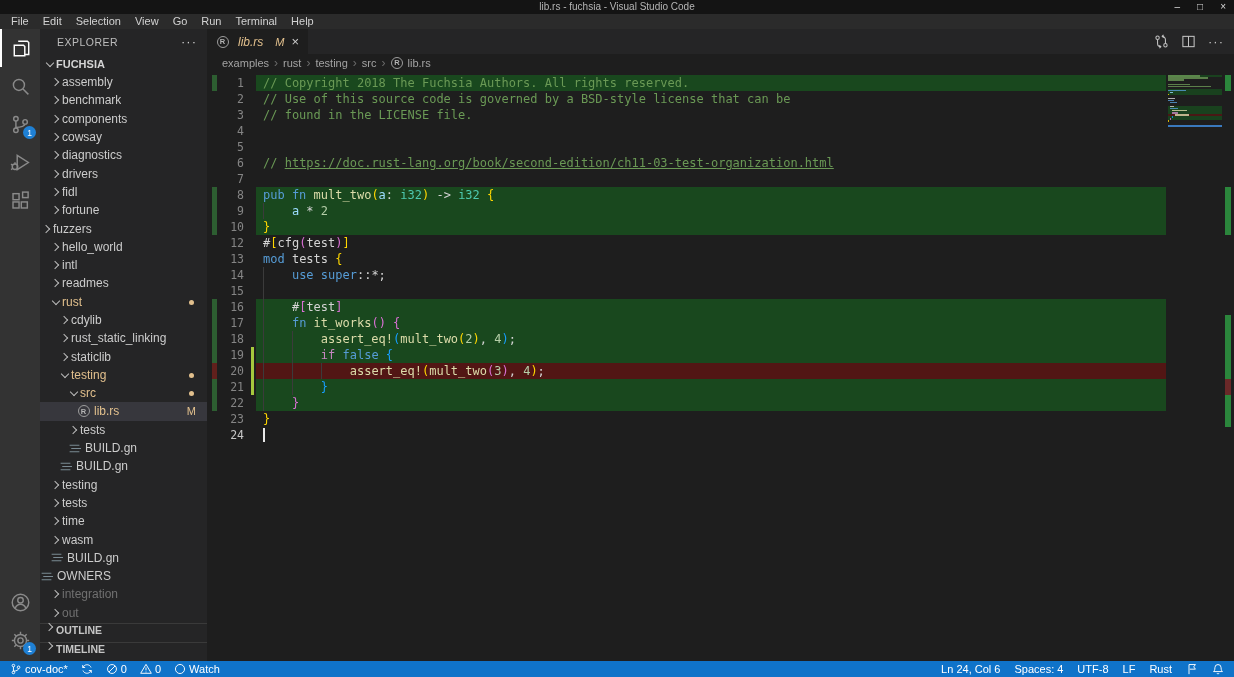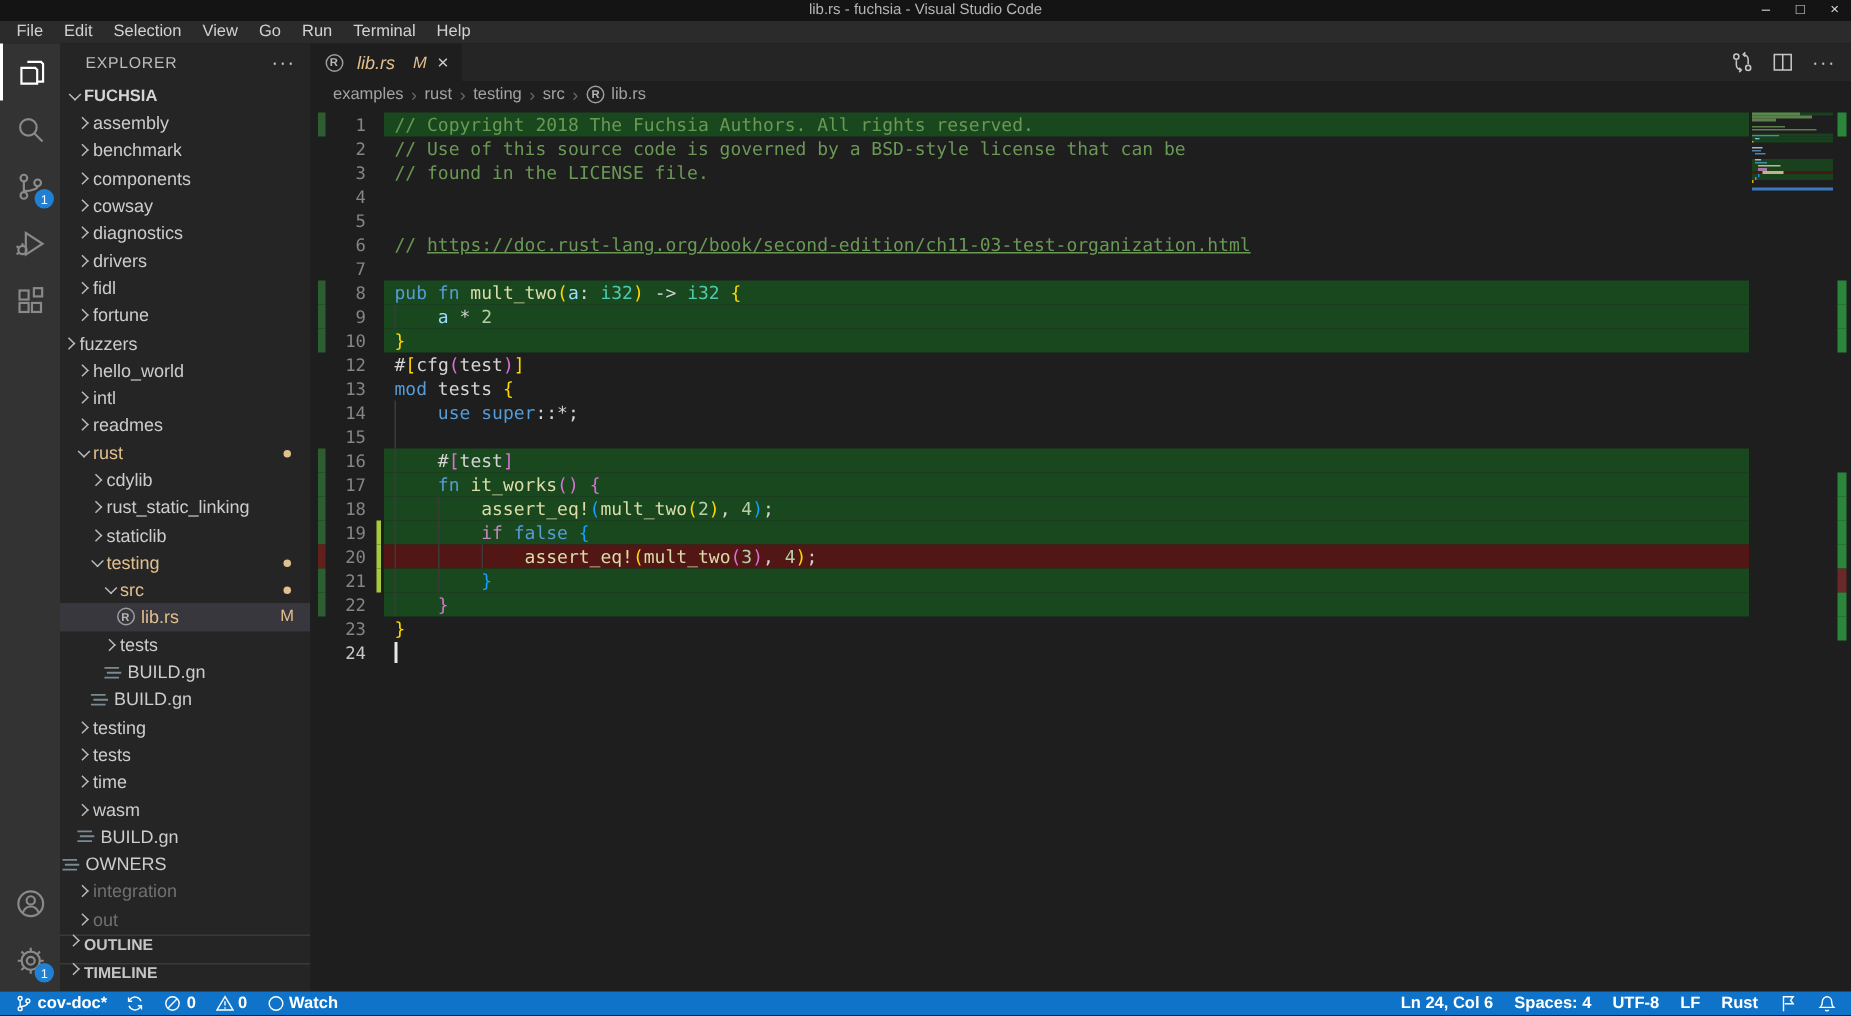--- a/index.html
+++ b/index.html
@@ -69,21 +69,21 @@
   .cursor{position:absolute;left:56px;top:1px;width:1.5px;height:14px;background:#e8e8e8;}
   .minimap{position:absolute;top:3px;right:12px;width:54px;}
   .mm-row{position:relative;height:2.05px;}
   .mm-bg{position:absolute;left:0;top:0;right:0;bottom:0;opacity:.85;}
   .mm-bar{position:absolute;top:.4px;height:1.3px;opacity:.8;}
   .mm-cursor{height:1.6px;background:#3a79bd;margin-top:1px;}
   .ruler{position:absolute;top:0;right:0;width:12px;bottom:0;}
   .ruler-mark{position:absolute;left:3px;width:6px;}
   
   .statusbar{position:absolute;left:0;right:0;bottom:0;height:16px;display:flex;align-items:center;color:#ffffff;font-size:11px;padding:0 10px;box-sizing:border-box;}
-  .sb-item{display:flex;align-items:flex-end;gap:3px;margin-right:13px;white-space:nowrap;font-weight:bold;}
+  .sb-item{display:flex;align-items:flex-end;gap:3px;margin-right:13px;white-space:nowrap;}
   .sb-right{margin-left:auto;display:flex;align-items:center;}
   .sb-right .sb-item{margin-right:0;margin-left:14px;}
   .sb-item svg{width:12px;height:12px;}
 </style>
 </head>
 <body>
 
 <div id="window">
   <div class="titlebar">
     <div class="tb-title">lib.rs - fuchsia - Visual Studio Code</div>

